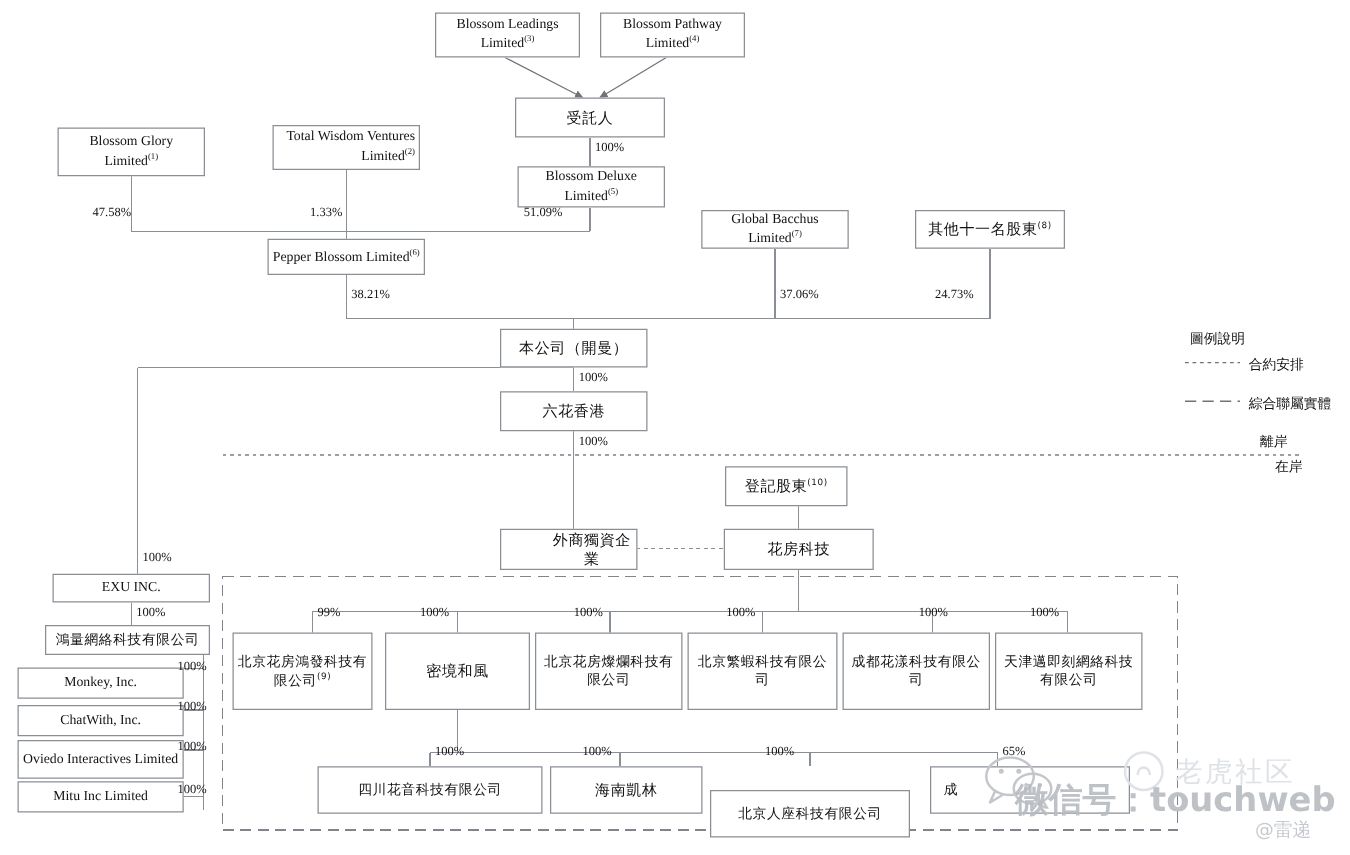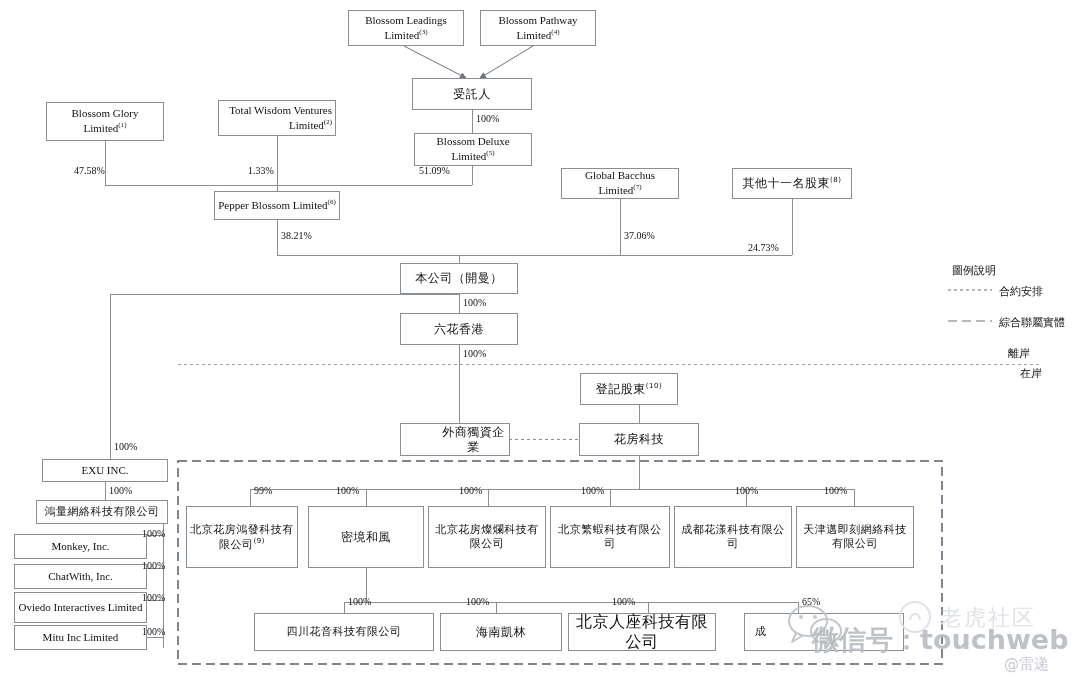--- a/index.html
+++ b/index.html
@@ -238,35 +238,35 @@
 </div>
 
 <div class="box cn" style="left:254px;top:613px;width:180px;height:38px;font-size:11px;">
   <span>四川花音科技有限公司</span>
 </div>
 
 <div class="box cn" style="left:440px;top:613px;width:122px;height:38px;">
   <span>海南凱林</span>
 </div>
 
-<div class="box cn" style="left:568px;top:613px;width:148px;height:38px;font-size:16px;">
+<div class="box cn" style="left:568px;top:632px;width:160px;height:38px;font-size:11px;">
   <span>北京人座科技有限公司</span>
 </div>
 
 <div class="box cn" style="left:744px;top:613px;width:160px;height:38px;font-size:11px;justify-content:flex-start;padding-left:10px;">
   <span>成</span>
 </div>
 
 <div class="pct" style="left:476px;top:113px;">100%</div>
 <div class="pct" style="left:74px;top:165px;">47.58%</div>
 <div class="pct" style="left:248px;top:165px;">1.33%</div>
 <div class="pct" style="left:419px;top:165px;">51.09%</div>
 <div class="pct" style="left:281px;top:230px;">38.21%</div>
 <div class="pct" style="left:624px;top:230px;">37.06%</div>
-<div class="pct" style="left:748px;top:230px;margin-top:12px;">24.73%</div>
+<div class="pct" style="left:748px;top:230px;">24.73%</div>
 <div class="pct" style="left:463px;top:297px;">100%</div>
 <div class="pct" style="left:463px;top:348px;">100%</div>
 <div class="pct" style="left:114px;top:441px;">100%</div>
 <div class="pct" style="left:109px;top:485px;">100%</div>
 <div class="pct" style="left:142px;top:528px;">100%</div>
 <div class="pct" style="left:142px;top:560px;">100%</div>
 <div class="pct" style="left:142px;top:592px;">100%</div>
 <div class="pct" style="left:142px;top:626px;">100%</div>
 <div class="pct" style="left:254px;top:485px;">99%</div>
 <div class="pct" style="left:336px;top:485px;">100%</div>

